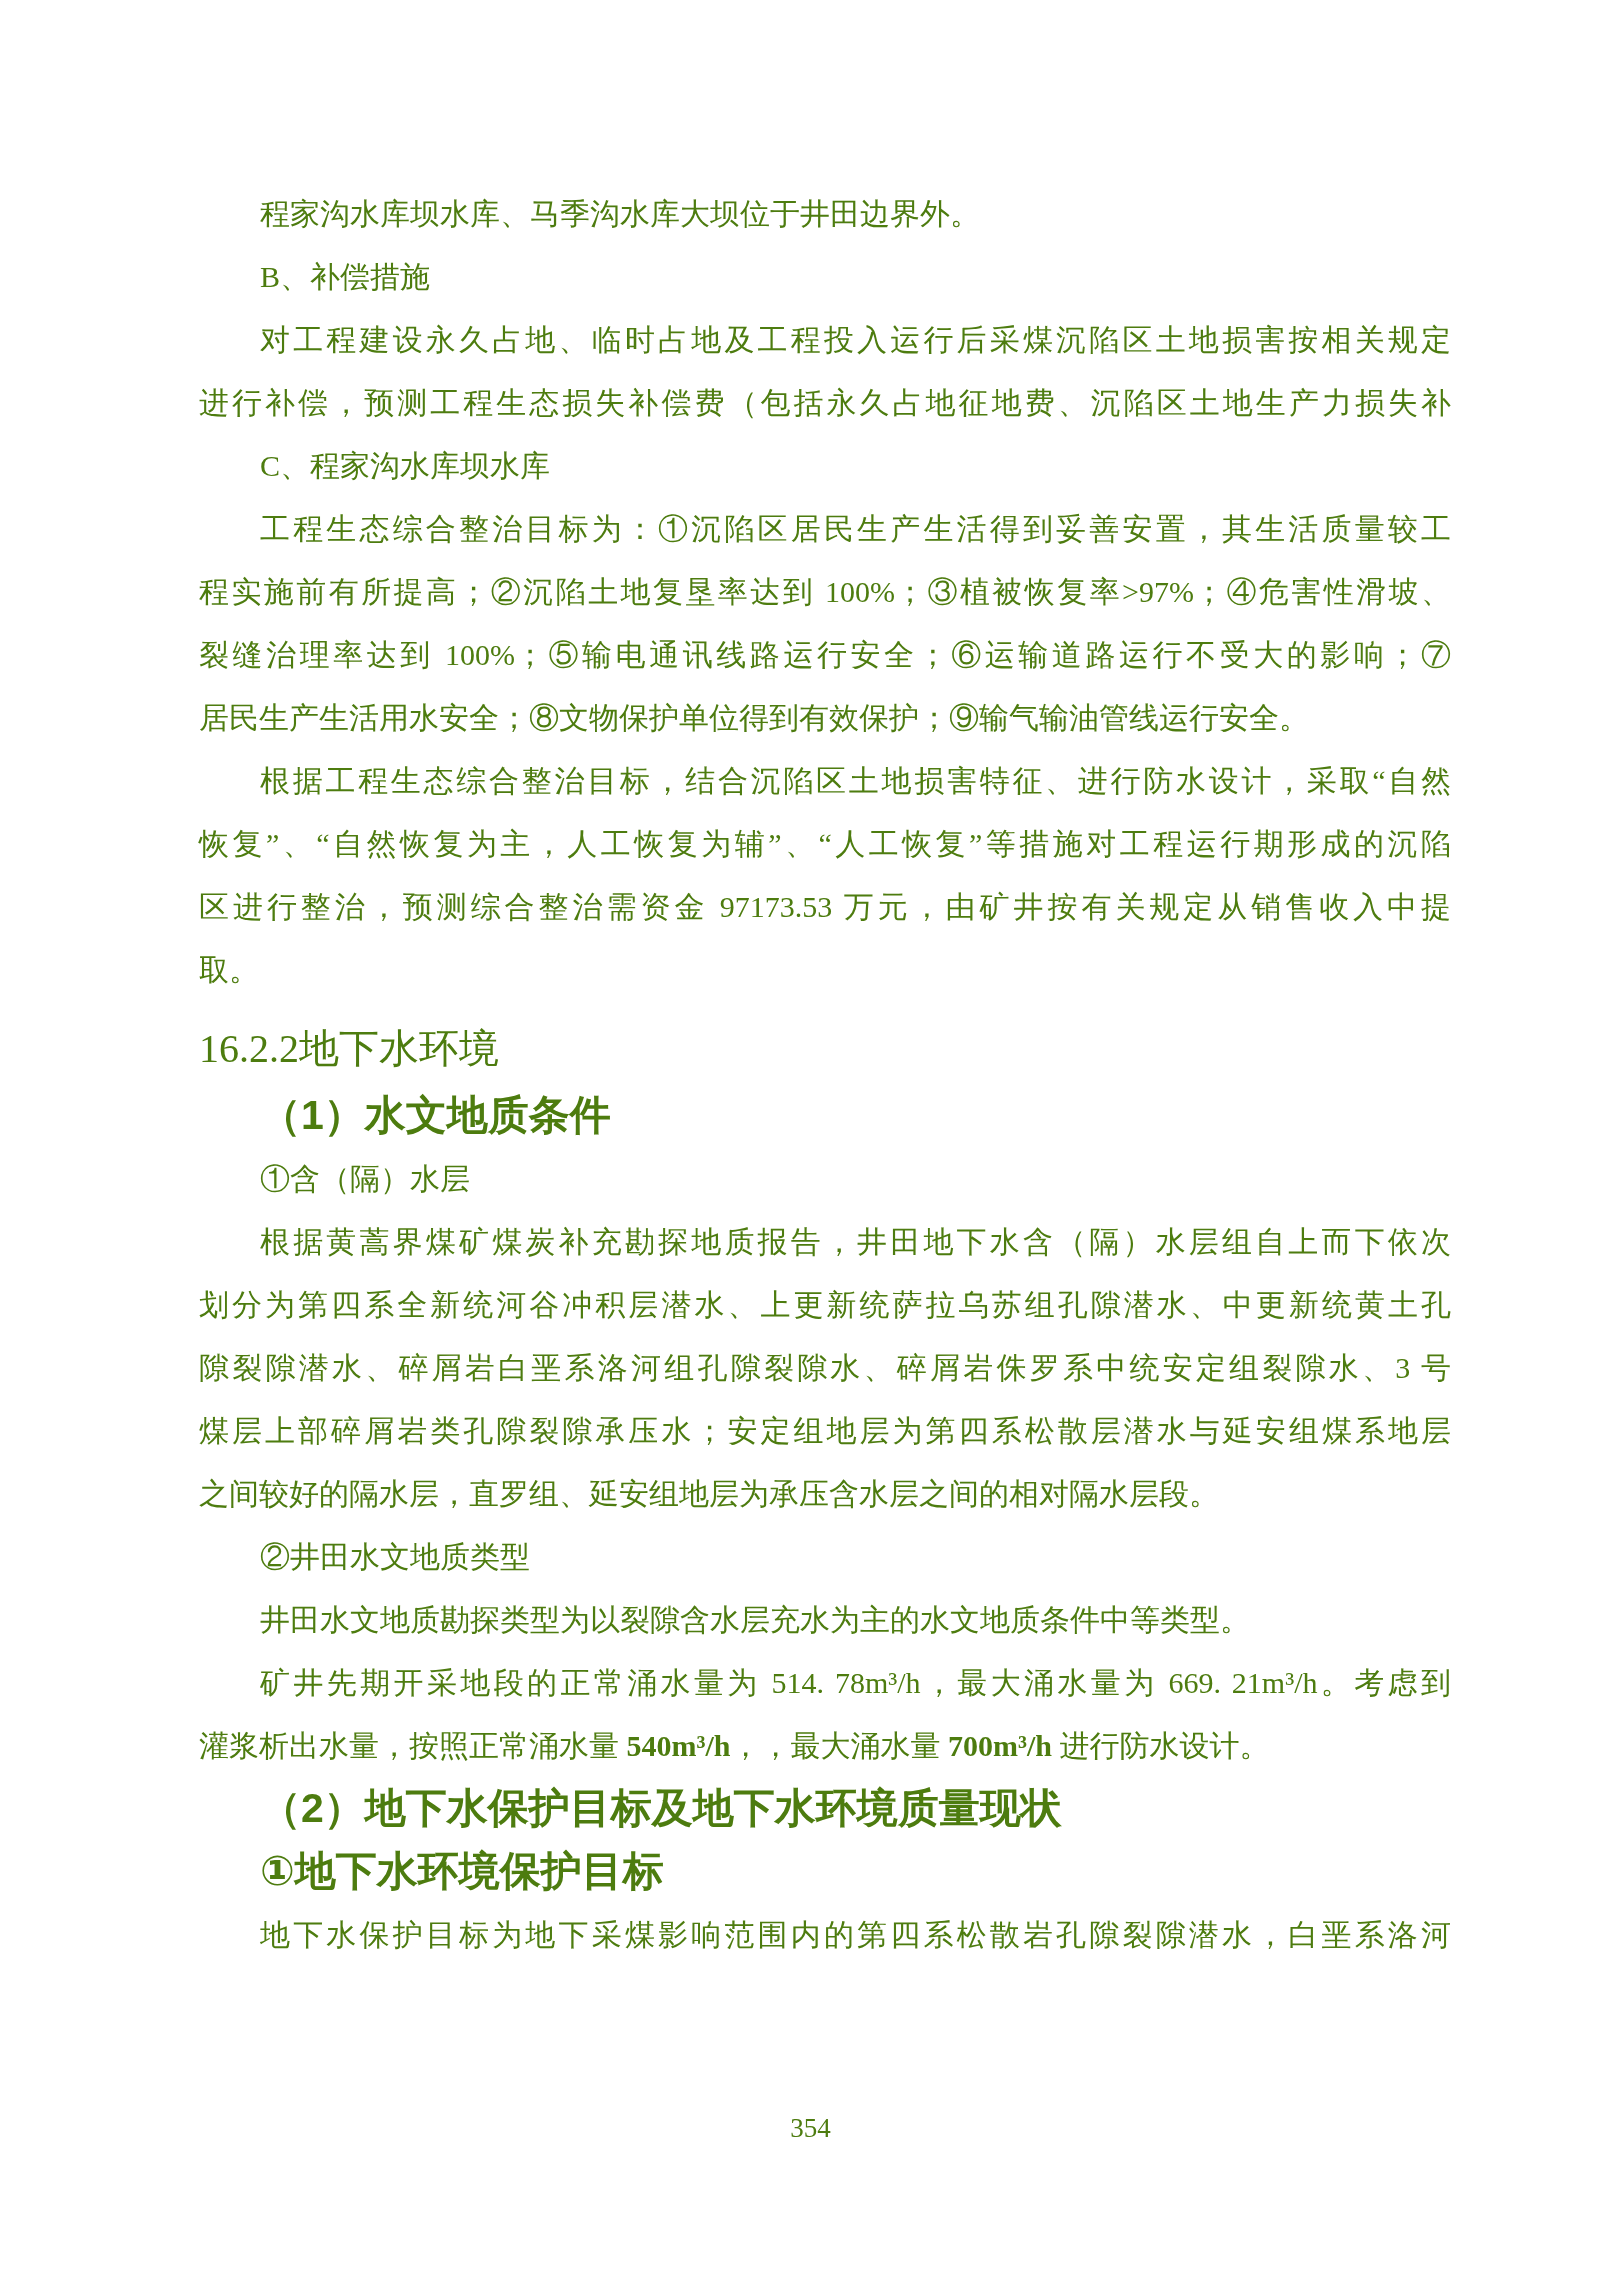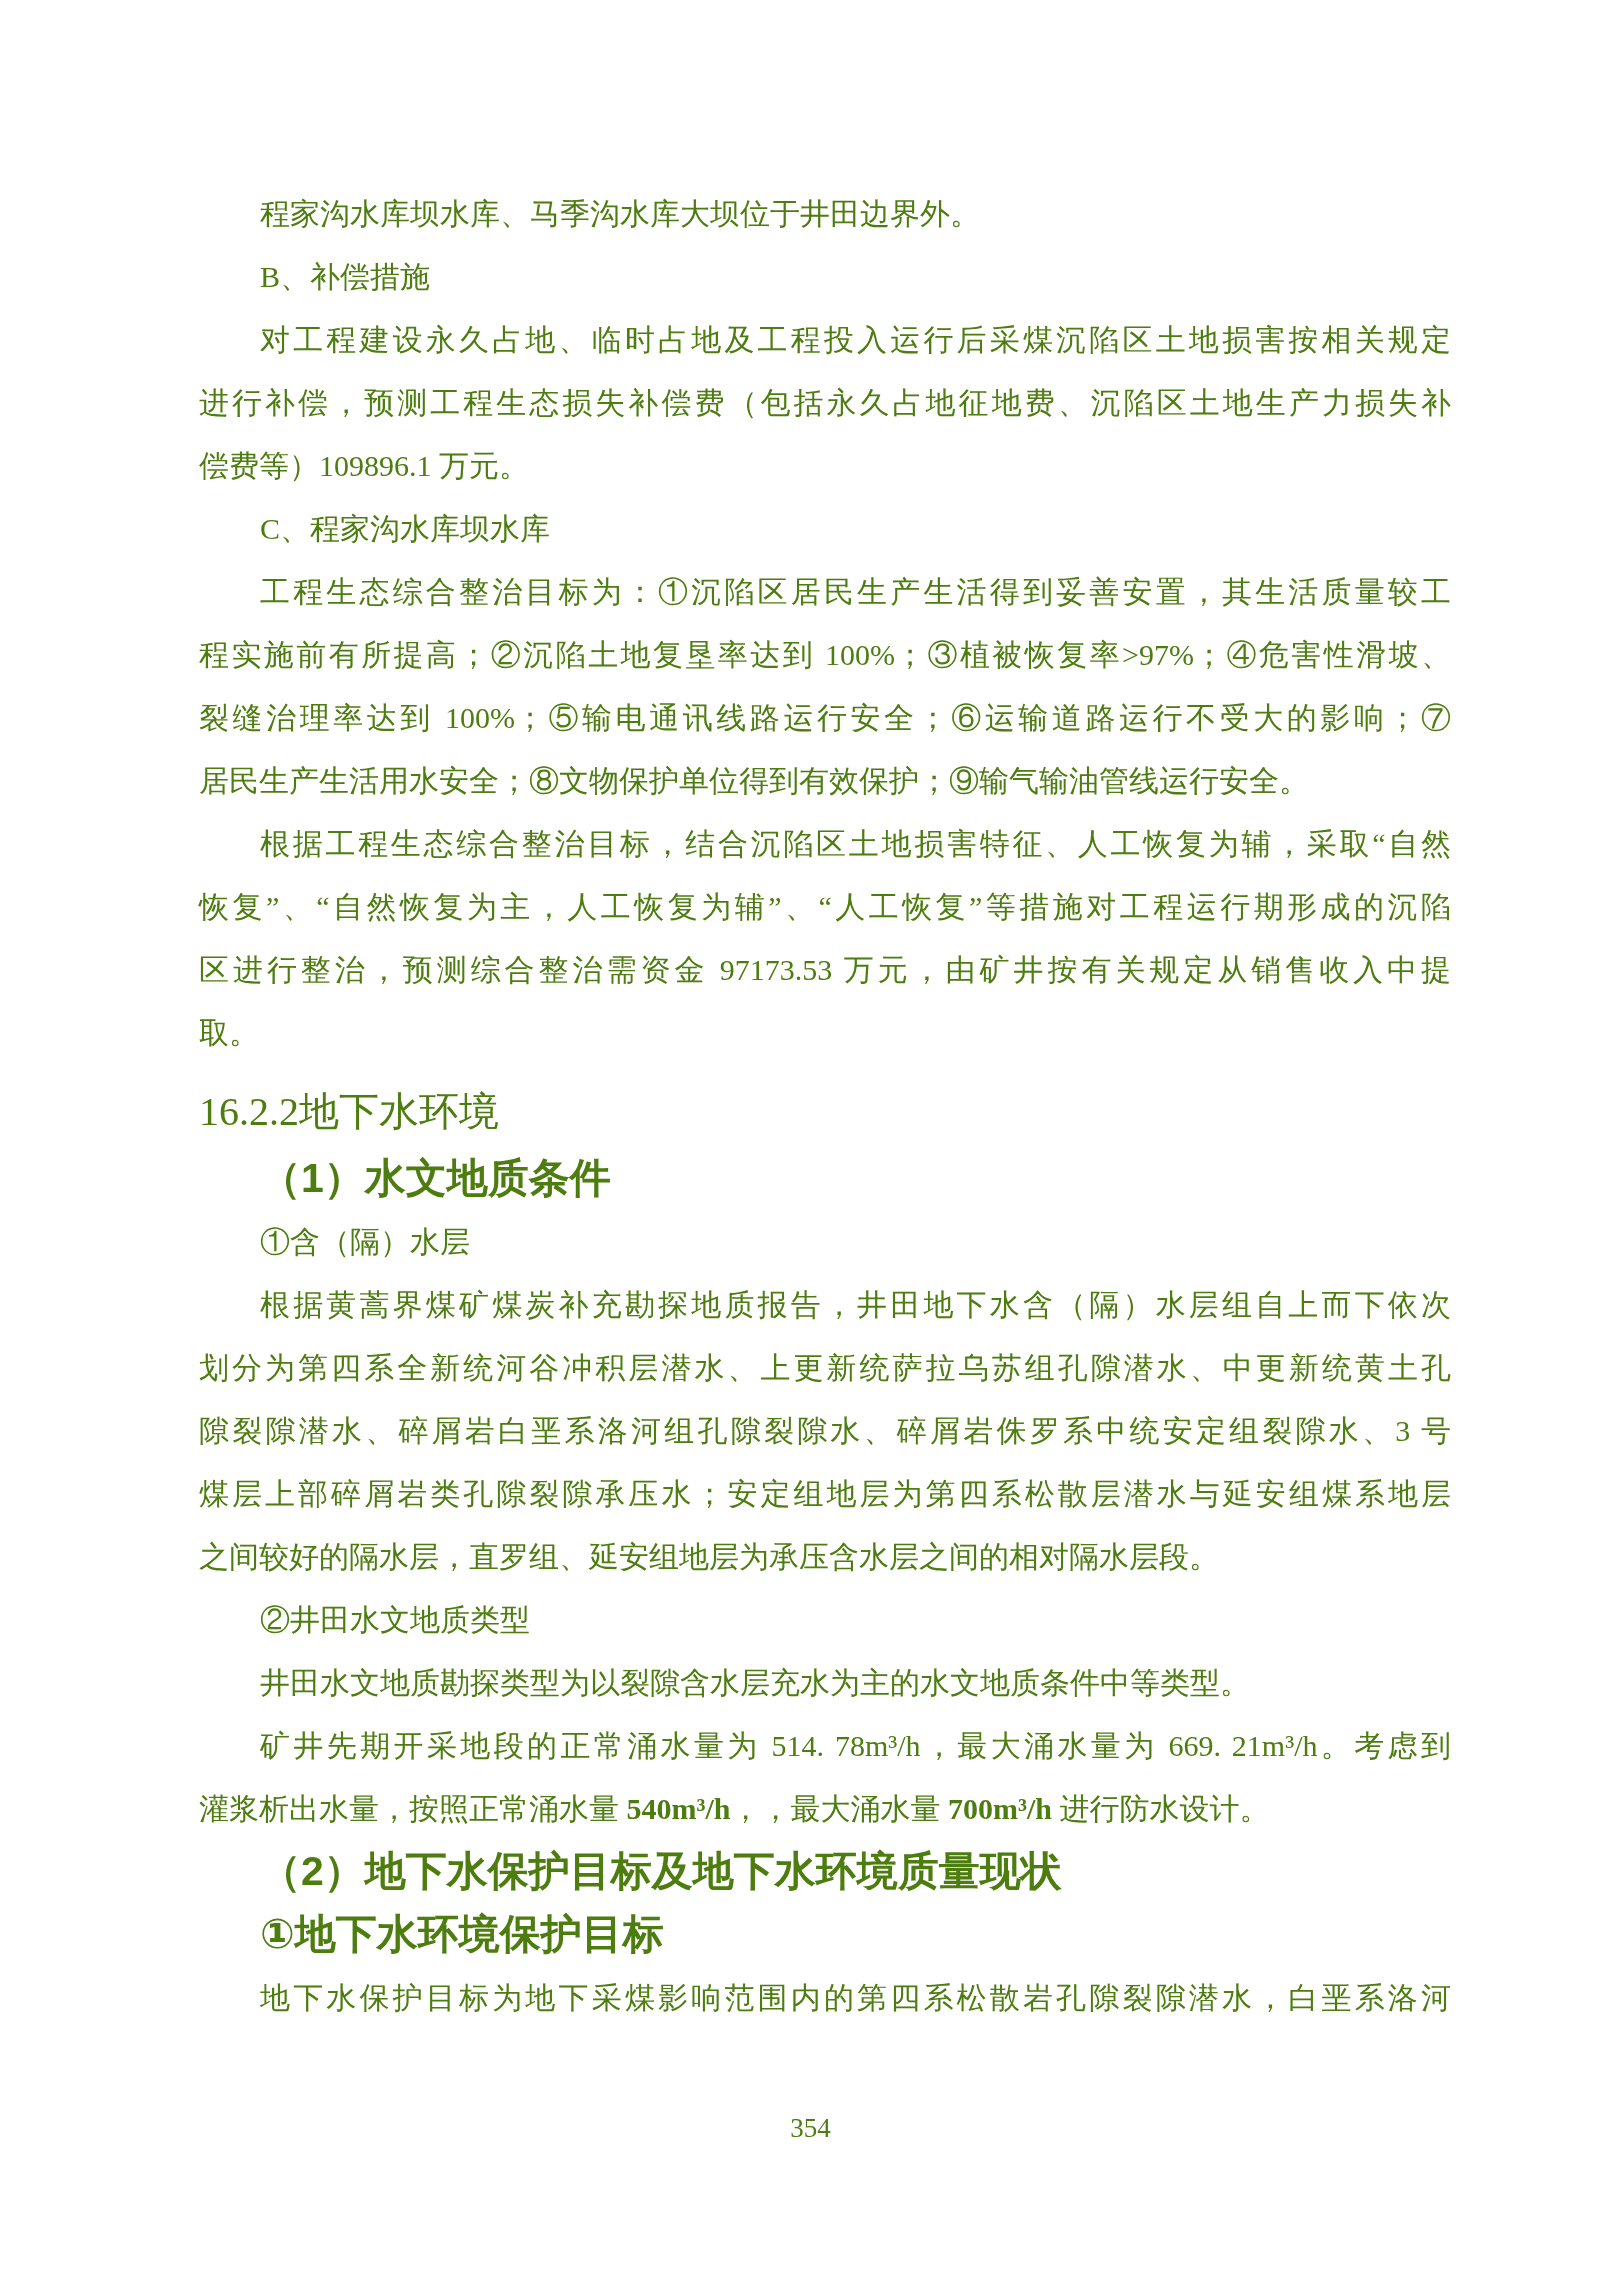--- a/index.html
+++ b/index.html
@@ -58,27 +58,26 @@
 </head>
 <body>
 
 <div class="page">
   <div class="content">
 
     <div class="line indent">程家沟水库坝水库、马季沟水库大坝位于井田边界外。</div>
     <div class="line indent">B、补偿措施</div>
     <div class="line indent just">对工程建设永久占地、临时占地及工程投入运行后采煤沉陷区土地损害按相关规定</div>
     <div class="line just">进行补偿，预测工程生态损失补偿费（包括永久占地征地费、沉陷区土地生产力损失补</div>
-    <div class="line">偿费等）109896.1 万元。</div>
     <div class="line indent">C、程家沟水库坝水库</div>
     <div class="line indent just">工程生态综合整治目标为：①沉陷区居民生产生活得到妥善安置，其生活质量较工</div>
     <div class="line just">程实施前有所提高；②沉陷土地复垦率达到 100%；③植被恢复率&gt;97%；④危害性滑坡、</div>
     <div class="line just">裂缝治理率达到 100%；⑤输电通讯线路运行安全；⑥运输道路运行不受大的影响；⑦</div>
     <div class="line">居民生产生活用水安全；⑧文物保护单位得到有效保护；⑨输气输油管线运行安全。</div>
-    <div class="line indent just">根据工程生态综合整治目标，结合沉陷区土地损害特征、人工恢复为辅，采取“自然</div>
+    <div class="line indent just">根据工程生态综合整治目标，结合沉陷区土地损害特征、进行防水设计，采取“自然</div>
     <div class="line just">恢复”、“自然恢复为主，人工恢复为辅”、“人工恢复”等措施对工程运行期形成的沉陷</div>
     <div class="line just">区进行整治，预测综合整治需资金 97173.53 万元，由矿井按有关规定从销售收入中提</div>
     <div class="line">取。</div>
 
     <div class="line h1"><span class="num">16.2.2</span><span>地下水环境</span></div>
 
     <div class="line h2 indent">（1）水文地质条件</div>
     <div class="line indent">①含（隔）水层</div>
     <div class="line indent just">根据黄蒿界煤矿煤炭补充勘探地质报告，井田地下水含（隔）水层组自上而下依次</div>
     <div class="line just">划分为第四系全新统河谷冲积层潜水、上更新统萨拉乌苏组孔隙潜水、中更新统黄土孔</div>

